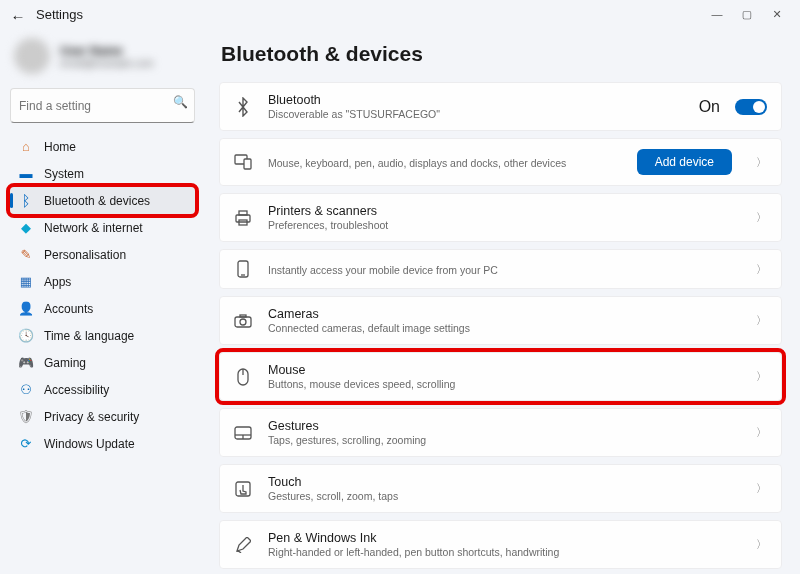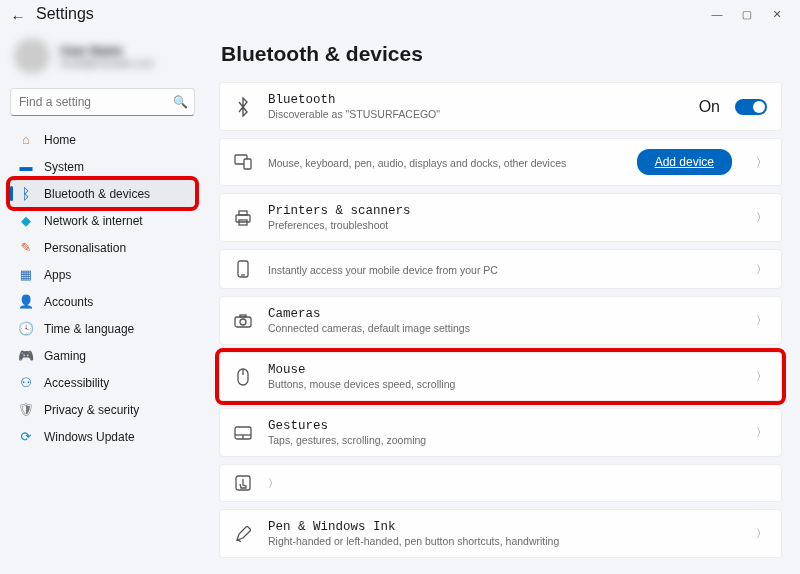--- a/index.html
+++ b/index.html
@@ -1,56 +1,56 @@
 <!DOCTYPE html>
 <html><head>
 <meta charset="utf-8">
 <style>
 * { box-sizing: border-box; margin: 0; padding: 0; font-family: "Segoe UI", -apple-system, sans-serif; }
 body { background: #f3f5f9; width: 800px; height: 574px; overflow: hidden; color: #1a1a1a; }
 
 .titlebar { height: 28px; display: flex; align-items: center; padding: 0 8px; }
 .titlebar .back { width: 20px; height: 20px; display: flex; align-items: center; justify-content: center; margin-right: 8px; cursor: pointer; font-size: 15px; }
-.titlebar .title { font-size: 16px; text-align: right; }
+.titlebar .title { font-size: 13px; text-align: right; }
 .titlebar .spacer { flex: 1; }
 .titlebar .winbtn { width: 30px; height: 20px; display:flex; align-items:center; justify-content:center; font-size:11px; cursor:pointer; color:#555;}
 
 .container { display: flex; height: calc(574px - 28px); }
 
 .sidebar { width: 205px; padding: 6px 10px 0 10px; }
 .profile { display:flex; align-items:center; gap:10px; padding:4px 4px 10px 4px; filter: blur(4px); }
 .profile .avatar { width:36px; height:36px; border-radius:50%; background:#ccc;}
 .profile .info { display:flex; flex-direction:column;}
 .profile .info .n1 { font-size:12px; font-weight:600;}
 .profile .info .n2 { font-size:10px; color:#666;}
 
 .searchwrap { position:relative; margin:4px 0 10px 0;}
-.search { width:100%; height:28px; border:1px solid #ddd; border-bottom:1.5px solid #888; border-radius:4px; background:#fdfdfd; padding:0 26px 0 8px; font-size:12px;}
+.search { width:100%; height:35px; border:1px solid #ddd; border-bottom:1.5px solid #888; border-radius:4px; background:#fdfdfd; padding:0 26px 0 8px; font-size:12px;}
 .searchicon { position:absolute; right:7px; top:7px; color:#666; font-size:12px;}
 
 .nav { list-style:none; }
 .nav li { display:flex; align-items:center; gap:10px; height:27px; padding:0 8px; border-radius:4px; font-size:12px; cursor:pointer; position:relative;}
 .nav li.selected { background:#e8eaee;}
 .nav li.selected::before { content:""; position:absolute; left:0; top:6px; bottom:6px; width:3px; background:#0067c0; border-radius:2px;}
 .nav li .icon { width:16px; display:flex; justify-content:center; font-size:13px;}
 .nav li.highlight-red { outline:4px solid #e50000; outline-offset:0px; z-index:1;}
 
 .main { flex:1; padding:10px 18px 0 14px; overflow-y:auto; }
 .main h1 { font-size:21px; font-weight:600; margin:4px 0 16px 2px;}
 
 .card { background:#fefefe; border:1px solid #ececee; border-radius:4px; margin-bottom:7px; padding:10px 14px 10px 12px; display:flex; align-items:center; gap:14px; cursor:pointer; }
 .card.highlight-red { outline:4px solid #e50000; }
 .card .icon { width:22px; display:flex; justify-content:center; color:#555;}
 .card .text { flex:1;}
-.card .text .t { font-size:12.5px; color:#1a1a1a;font-family:Liberation Mono, monospace;}
+.card .text .t { font-size:12.5px; color:#1a1a1a;}
 .card .text .s { font-size:10.5px; color:#6a6a6a; margin-top:1px;}
 .card .toggle-label { font-size:16px; margin-right:1px; color:#1a1a1a;}
 .card .toggle { width:32px; height:16px; border-radius:8px; background:#0067c0; position:relative;}
 .card .toggle::after { content:""; position:absolute; right:2px; top:2px; width:12px; height:12px; border-radius:50%; background:#fff;}
-.card .btn { background:#0067c0; color:#fff; border:none; border-radius:12px; padding:6px 18px; font-size:12px; cursor:pointer; margin-right:10px;text-decoration:underline;}
+.card .btn { background:#0067c0; color:#fff; border:none; border-radius:6px; padding:6px 18px; font-size:12px; cursor:pointer; margin-right:10px;}
 .card .chevron { color:#777; font-size:11px; }
 
 svg { display:block; }
 </style>
 </head>
 <body>
 
 <div class="titlebar">
   <div class="back">←</div>
   <div class="title">Settings</div>
@@ -228,20 +228,24 @@
       <span class="chevron">〉</span>
     </div>
 
     <div class="card">
       <div class="icon">
           <svg width="16" height="16" viewBox="0 0 16 16" stroke="#555" fill="none" stroke-width="1.3">
             <rect x="1" y="1" width="14" height="14" rx="2"></rect>
             <path d="M8 4 L8 10 L11 11 L11 13 L6 13 L5 9"></path>
           </svg>
         </div>
+      <div class="text">
+        <div class="t">Touch</div>
+        <div class="s">Gestures, scroll, zoom, taps</div>
+      </div>
       <span class="chevron">〉</span>
     </div>
 
     <div class="card">
       <div class="icon">
           <svg width="16" height="16" viewBox="0 0 16 16" stroke="#555" fill="none" stroke-width="1.3">
             <path d="M2 14 L4 8 L12 0 L16 4 L8 12 Z"></path>
             <path d="M2 14 C4 14 5 15 6 16"></path>
           </svg>
         </div>

